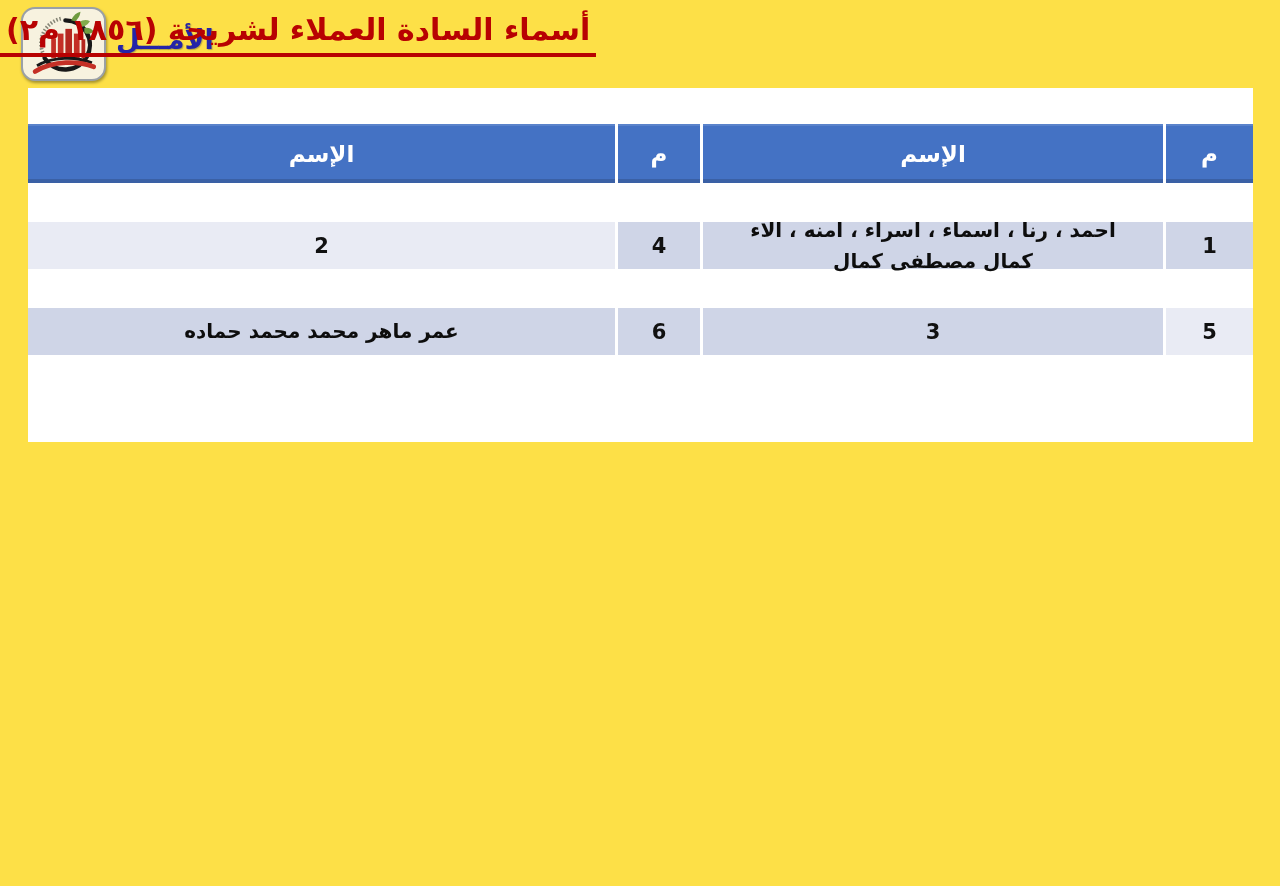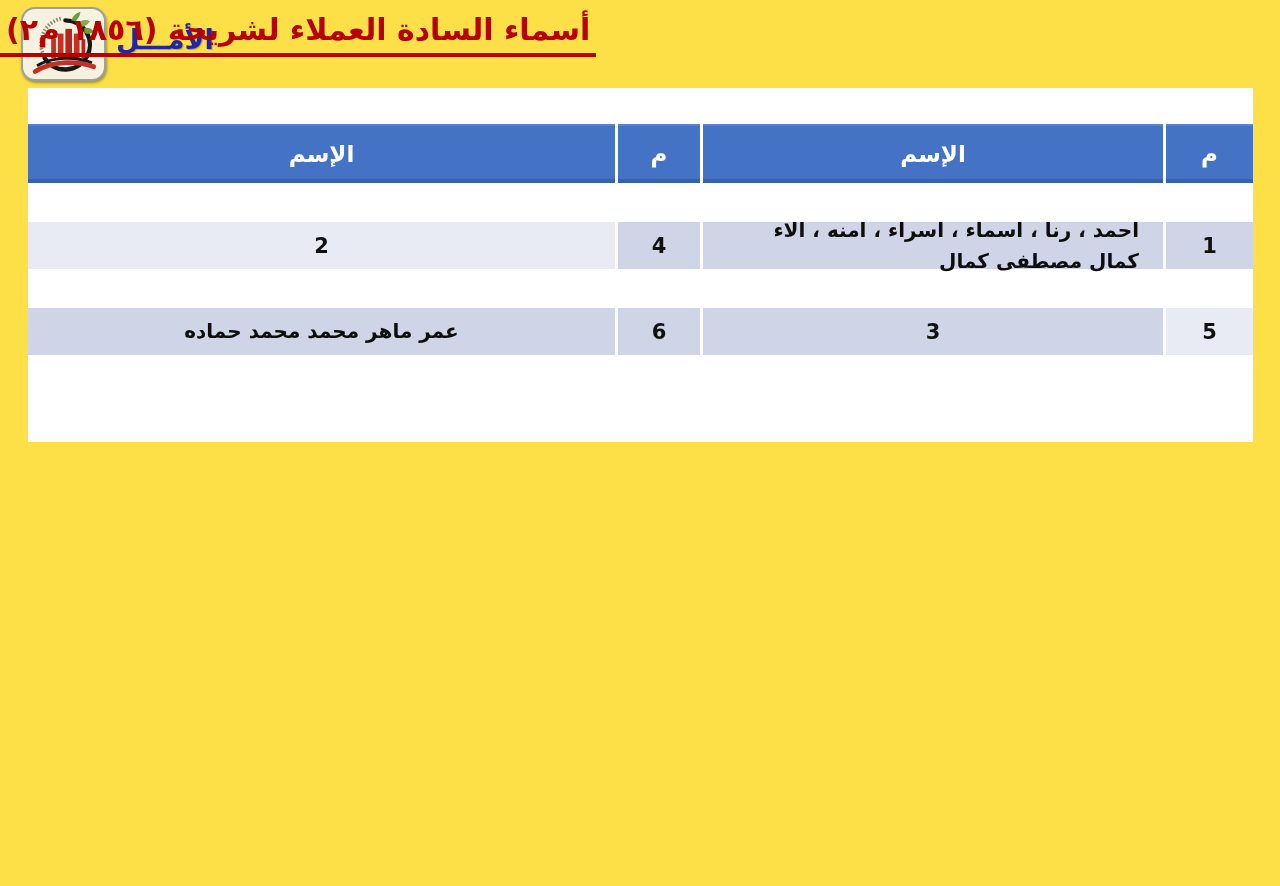--- a/index.html
+++ b/index.html
@@ -51,21 +51,21 @@
     width: 1225px;
     display: grid;
     direction: rtl; 
     grid-template-columns: 87px 460px 82px 587px;
     grid-template-rows: 95px 83px 83px 84px;
     gap: 3px;
     background: #ffffff;
   }
   .cell {
     display: flex; align-items: center; justify-content: center;
-    text-align: right;
+    text-align: center;
     margin-top: 36px;
   }
   .hcell {
     background: #4472c4;
     color: #ffffff;
     font-size: 23px; font-weight: bold;
     box-shadow: inset 0 -4px 0 rgba(40,64,110,0.35), inset 0 2px 0 rgba(255,255,255,0.12);
   }
   .band-a { background: #cfd5e7; }
   .band-b { background: #e9ebf4; }

